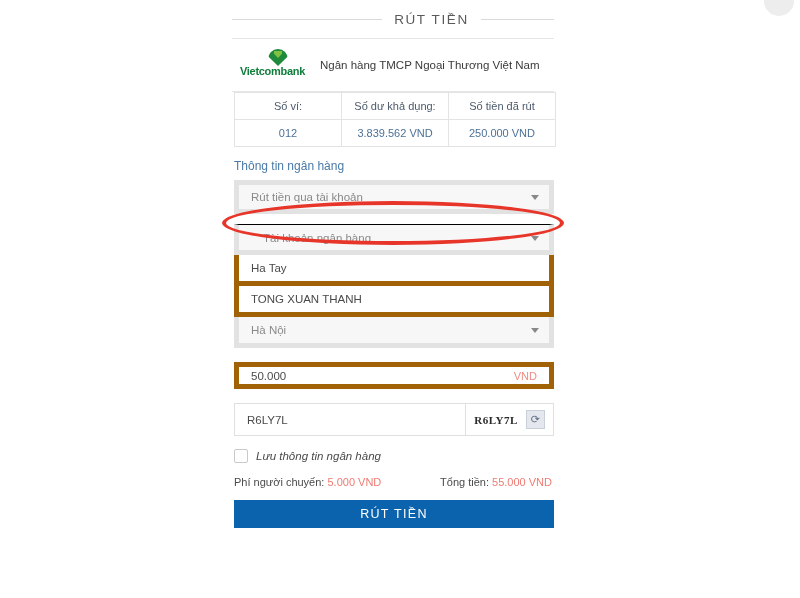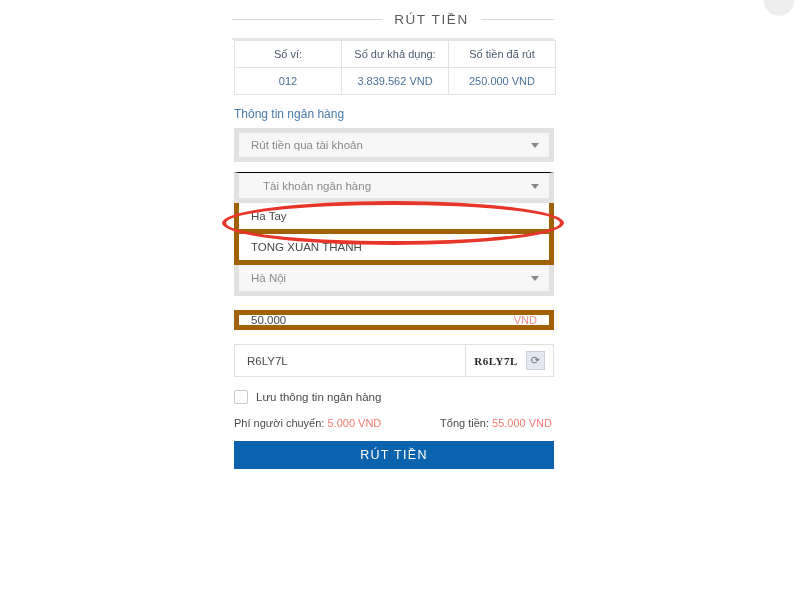--- a/index.html
+++ b/index.html
@@ -168,21 +168,21 @@
     border-right: 4px solid transparent;
     border-top: 5px solid #888;
   }
   .stack .field { border-top: none; }
   .stack .field:first-child { border-top: 1px solid #000000; padding-left: 24px; }
 
   .gap-10 { height: 10px; }
   .gap-14 { height: 14px; }
 
   
-  .amount-field { justify-content: space-between; height: 20px; }
+  .amount-field { justify-content: space-between; height: 27px; }
   .amount-unit { color: #ef8b84; font-size: 11px; text-align: center; }
 
   
   .captcha-row {
     display: flex;
     margin-left: 2px;
     width: 320px;
     box-sizing: border-box;
   }
   .captcha-input {
@@ -227,20 +227,21 @@
     color: #5b6b80;
     font-size: 11px;
     line-height: 1;
   }
 
   
   .check-row {
     display: flex;
     align-items: center;
     margin: 13px 0 0 2px;
+    font-style: italic;
   }
   .checkbox {
     width: 12px;
     height: 12px;
     border: 1px solid #c9c9c9;
     border-radius: 2px;
     background: #fff;
     margin-right: 8px;
     flex: 0 0 auto;
   }
@@ -294,20 +295,27 @@
 <div class="page">
 
   <div class="title-row">
     <div class="title-rule left"></div>
     <div class="title-text">RÚT TIỀN</div>
     <div class="title-rule right"></div>
   </div>
 
   <div class="hr-full"></div>
 
+  <div class="bank-row">
+    <div class="bank-logo">
+      <div class="shield"></div>
+      <div class="wordmark">Vietcombank</div>
+    </div>
+    <div class="bank-name">Ngân hàng TMCP Ngoại Thương Việt Nam</div>
+  </div>
 
   <div class="hr-full"></div>
 
 
   <table class="wallet">
     <tbody>
         <tr>
       <th>Số ví:</th>
       <th>Số dư khả dụng:</th>
       <th>Số tiền đã rút</th>

